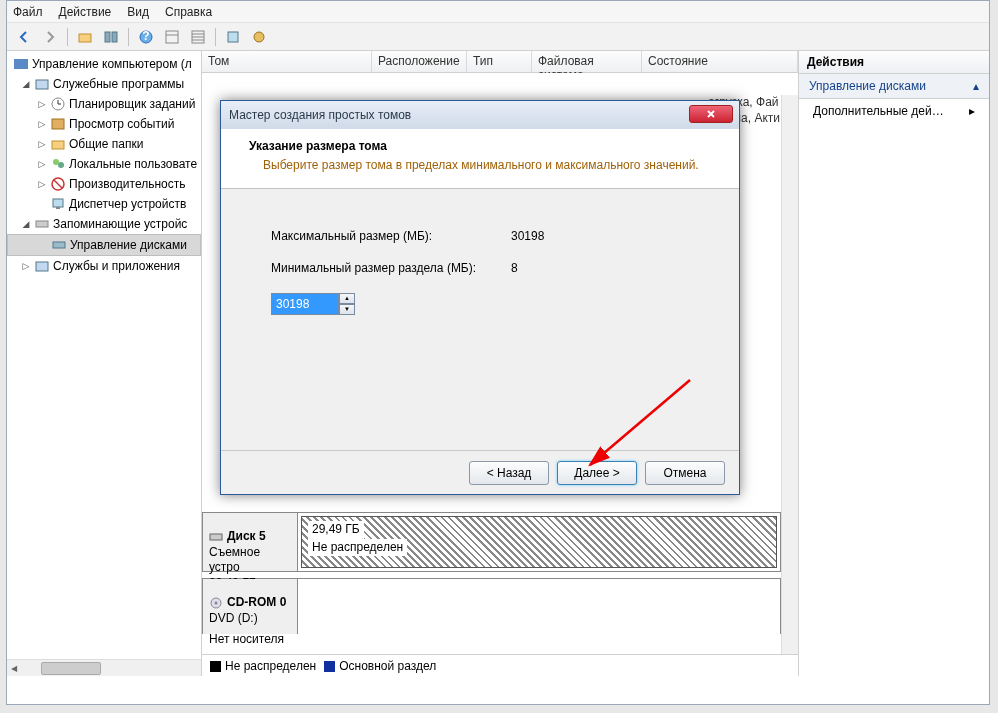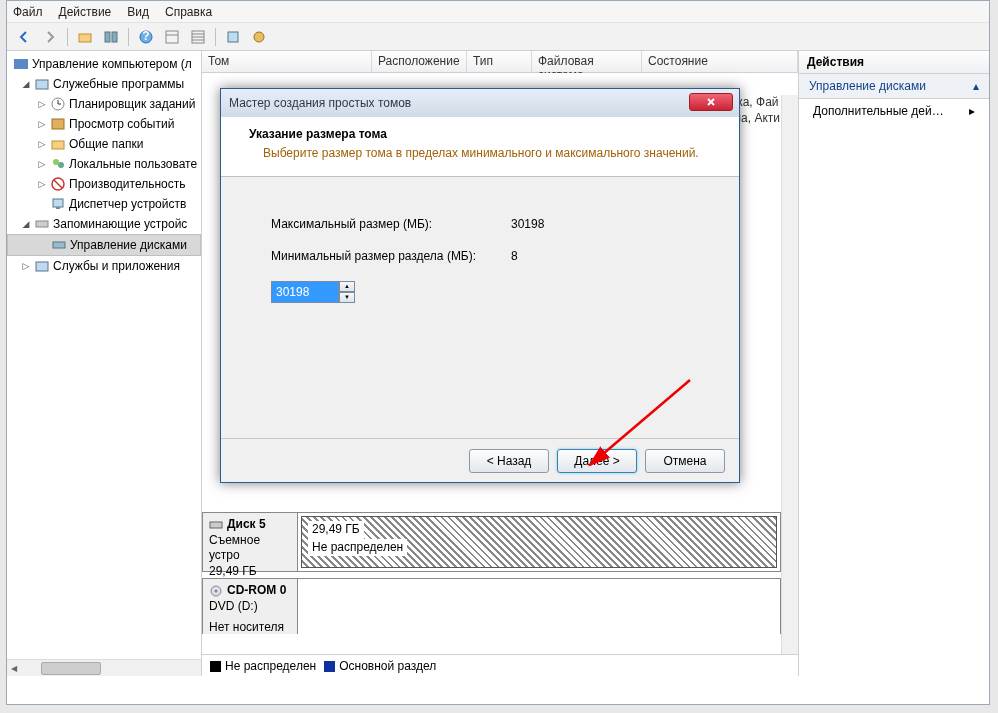--- a/index.html
+++ b/index.html
@@ -34,37 +34,37 @@
 .tree-scroll { position: absolute; bottom: 0; left: 0; right: 0; height: 17px; background: #f0f0f0; border-top: 1px solid #ddd; display:flex; align-items:center; }
 .tree-scroll .thumb { width: 60px; height: 13px; background: #cdcdcd; border:1px solid #aaa; border-radius:2px; margin-left:20px;}
 
 
 .center { flex: 1; display: flex; flex-direction: column; border-right: 1px solid #d0d0d0; position: relative; }
 .grid-head { display: flex; background: linear-gradient(#fdfdfd,#eef0f3); border-bottom: 1px solid #d0d0d0; height: 22px; }
 .grid-head .col { padding: 3px 6px; border-right: 1px solid #d6dade; color: #333; }
 .grid-body { flex: 1; position: relative; background: #fff; }
 .disk-area { position: absolute; bottom: 36px; left: 0; right: 17px; }
 .disk-row { display: flex; border: 1px solid #888; margin: 6px 0; height: 60px; }
-.disk-label { width: 95px; background: #efefef; border-right: 1px solid #888; padding: 4px 6px; font-size: 11px; line-height: 1.3; }
+.disk-label { width: 95px; background: #efefef; border-right: 1px solid #888; padding: 16px 6px; font-size: 11px; line-height: 1.3; }
 .disk-label .dtitle { font-weight: bold; display:flex; align-items:center; gap:4px;}
 .disk-part { flex: 1; padding: 4px 6px; font-size: 11px; line-height: 1.3; border:1px solid #555; margin:3px;}
 .hatched { background: repeating-linear-gradient(45deg,#fff,#fff 3px,#888 3px,#888 5px); position:relative;}
 .hatched .inner { background:#fff; display:inline-block; padding:1px 4px; }
 .legend { position: absolute; bottom: 0; left: 0; right: 0; height: 22px; border-top: 1px solid #d0d0d0; display: flex; align-items: center; padding: 0 8px; gap: 8px; font-size: 11px; background:#fff;}
 .legend .sw { width: 11px; height: 11px; display: inline-block; margin-right: 4px; vertical-align: middle; }
 .vscroll { position: absolute; right: 0; top: 22px; bottom: 22px; width: 17px; background: #f0f0f0; border-left: 1px solid #ddd; }
 
 
 .actions { width: 190px; background: #fff; }
 .actions-head { background: linear-gradient(#fdfdfd,#eef0f3); border-bottom: 1px solid #d0d0d0; padding: 4px 8px; font-weight: bold; }
 .actions-sec { background: #eef2f7; border-bottom: 1px solid #d0d0d0; padding: 5px 10px; display: flex; justify-content: space-between; align-items: center; color: #15428b; }
 .actions-item { padding: 5px 14px; display: flex; justify-content: space-between; align-items: center; }
 
 
-.wizard { position: absolute; left: 220px; top: 88px; width: 520px; height: 395px; background: #f0f0f0; border: 1px solid #2a5a9a; box-shadow: 0 0 12px rgba(0,0,0,.5); }
+.wizard { position: absolute; left: 220px; top: 100px; width: 520px; height: 395px; background: #f0f0f0; border: 1px solid #2a5a9a; box-shadow: 0 0 12px rgba(0,0,0,.5); }
 .wiz-title { height: 28px; background: linear-gradient(#e8eef8,#d0dae8); display: flex; align-items: center; padding: 0 8px; color: #2a3a4a; position: relative; }
 .wiz-close { position: absolute; right: 6px; top: 4px; width: 44px; height: 18px; background: linear-gradient(#e67,#c23); border: 1px solid #a02020; border-radius: 3px; display: flex; align-items: center; justify-content: center; cursor: pointer; }
 .wiz-close svg { stroke:#fff; }
 .wiz-head { background: #fff; border-bottom: 1px solid #c0c0c0; padding: 10px 20px 14px 28px; }
 .wiz-head .h1 { font-weight: bold; margin-bottom: 4px; }
 .wiz-head .h2 { padding-left: 14px; color: #a16207; line-height:1.4;}
 .wiz-body { padding: 40px 30px 10px 50px; }
 .wiz-row { display: flex; align-items: center; margin-bottom: 18px; }
 .wiz-row .lbl { width: 240px; }
 .wiz-row .val { }

